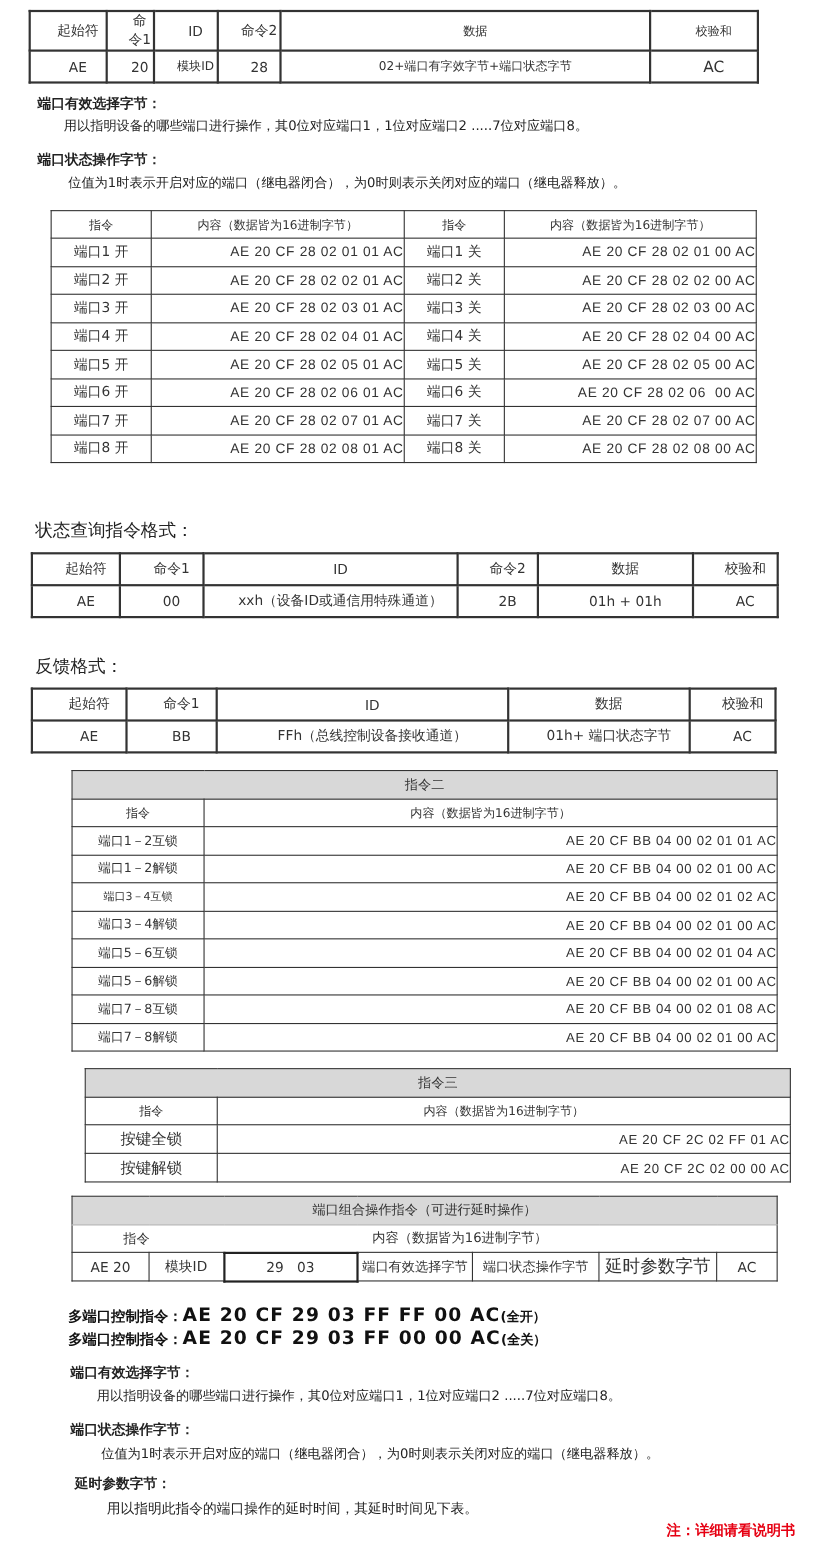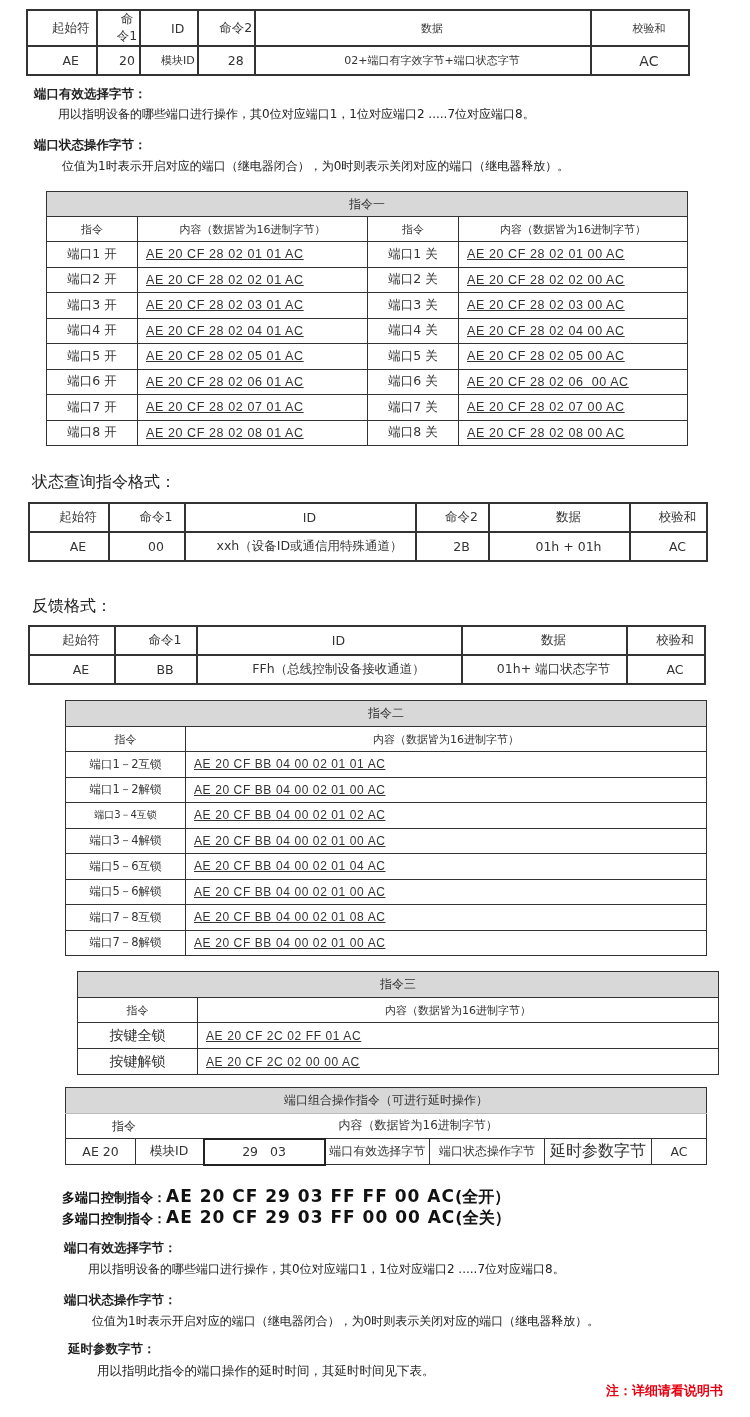--- a/index.html
+++ b/index.html
@@ -2,29 +2,29 @@
 <html><head>
 <meta charset="utf-8">
 <style>
   html, body { margin: 0; padding: 0; background: #ffffff; }
   body { width: 750px; height: 1417px; position: relative; overflow: hidden;
          font-family: "DejaVu Sans", "Liberation Sans", sans-serif; color: #222; }
   table { border-collapse: collapse; position: absolute; table-layout: fixed; }
   td { border: 1.5px solid #333; text-align: center; font-size: 12.5px; padding: 0; color: #333; }
   .thick td { border-width: 2px; padding-left: 18px; }
   .hdr-gray td.title { background: #d8d8d8; font-size: 12px; }
-  .left { text-align: left; padding-left: 8px; text-decoration: underline; }
+  .left { text-align: right; padding-left: 8px; }
   .mono { font-family: "Liberation Sans", sans-serif; font-size: 12.5px; letter-spacing: 0.6px; }
   .txt { position: absolute; font-size: 12.5px; color: #222; white-space: nowrap; }
   .bold { font-weight: bold; font-size: 12.5px; }
   .section { position: absolute; font-size: 16px; color: #222; }
   .bigcmd { position: absolute; white-space: nowrap; font-weight: bold; color: #111; }
   .bigcmd .lbl { font-size: 13px; }
   .bigcmd .code { font-size: 17px; letter-spacing: 1px; }
-  .bigcmd .suf { font-size: 16px; }
+  .bigcmd .suf { font-size: 12px; }
   .note { position: absolute; color: #e60012; font-size: 13px; font-weight: bold; white-space: nowrap; }
 </style>
 </head>
 <body>
 
 <table class="thick" style="left:26px; top:9px; width:664px;">
   <colgroup>
       <col style="width:63px">
       <col style="width:39px">
       <col style="width:53px">
@@ -58,23 +58,20 @@
 <div class="txt" style="left:62px; top:158px; font-size:12px;">位值为1时表示开启对应的端口（继电器闭合），为0时则表示关闭对应的端口（继电器释放）。</div>
 
 <table class="hdr-gray" style="left:46px; top:191px; width:641px;">
   <colgroup>
       <col style="width:91px">
       <col style="width:230px">
       <col style="width:91px">
       <col style="width:229px">
     </colgroup>
   <tbody>
-      <tr style="height:25px">
-        <td class="title" colspan="4">指令一</td>
-      </tr>
   <tr style="height:25px">
     <td style="font-size:11px">指令</td>
     <td style="font-size:11px">内容（数据皆为16进制字节）</td>
     <td style="font-size:11px">指令</td>
     <td style="font-size:11px">内容（数据皆为16进制字节）</td>
   </tr>
   </tbody>
     <tbody id="cmd1-body">
       <tr style="height: 25.5px;">
         <td>端口1 开</td>

